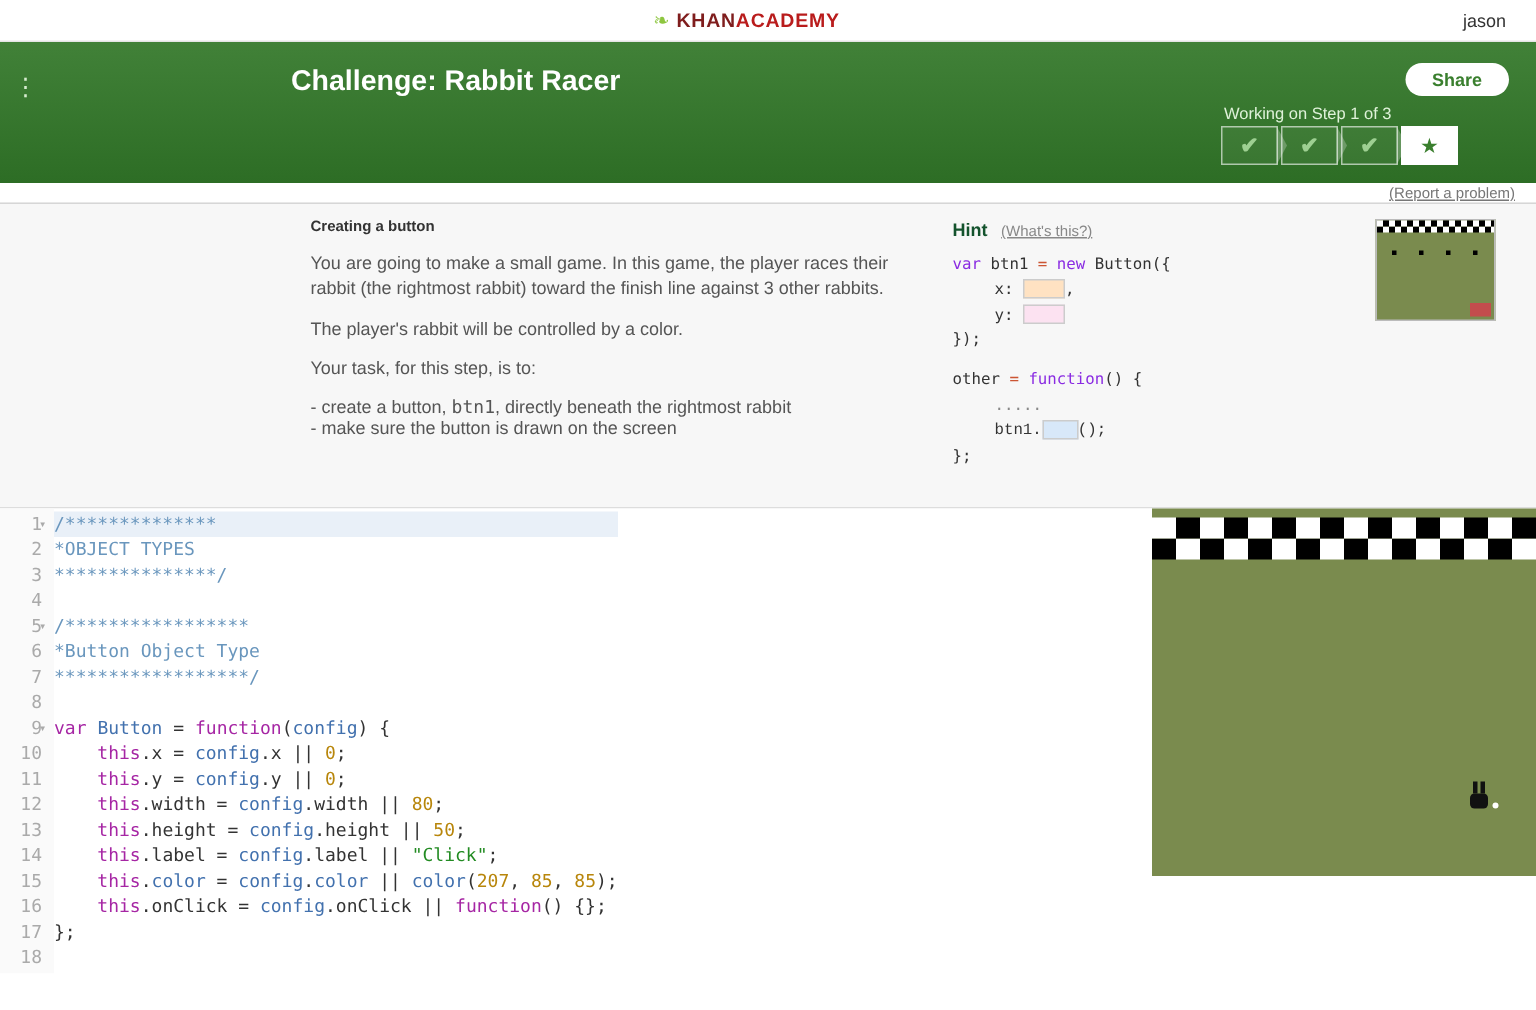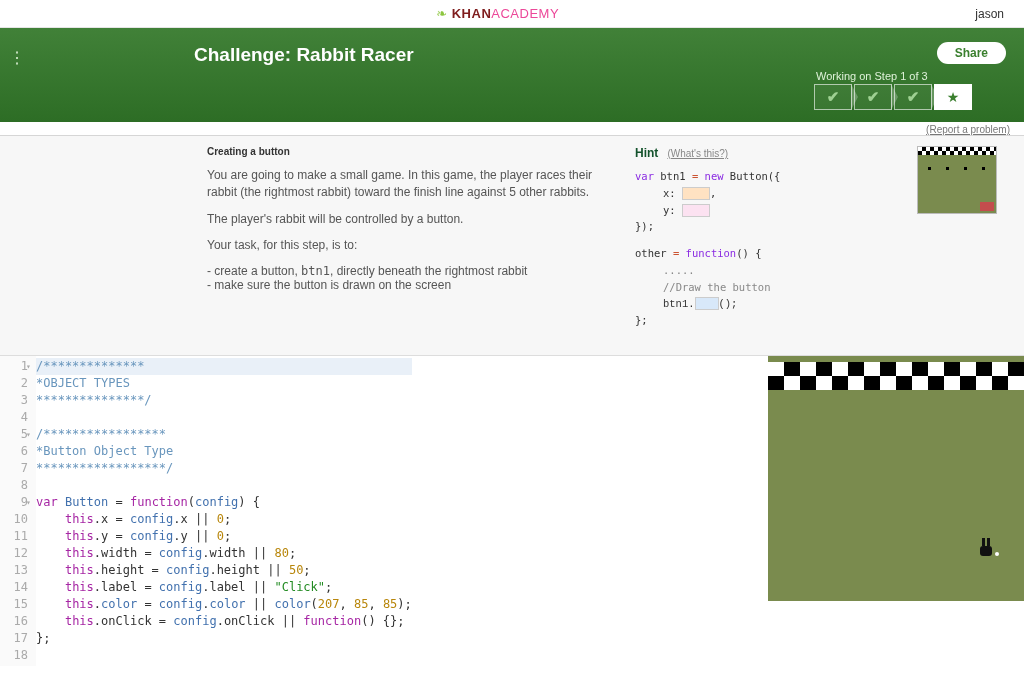--- a/index.html
+++ b/index.html
@@ -3,21 +3,21 @@
 <meta charset="utf-8">
 <style>
 * { box-sizing: border-box; margin: 0; padding: 0; }
 body { font-family: -apple-system, "Helvetica Neue", Arial, sans-serif; font-size: 13px; color: #333; background: #fff; }
 
 
 .topbar { display: flex; align-items: center; height: 28px; padding: 0 20px; border-bottom: 1px solid #e5e5e5; }
 .topbar-logo { flex: 1; text-align: center; font-size: 13px; letter-spacing: 0.5px; }
 .topbar-logo .leaf { color: #8dc63f; }
 .topbar-logo b { font-weight: 700; color: #7f1d1d; }
-.topbar-logo span.thin { color: #ec4899; font-weight: 400; }
+.topbar-logo span.thin { color: #b91c1c; font-weight: 700; }
 .topbar-user { font-size: 12px; color: #333; }
 
 
 .header { background: #3a7f2e; background: linear-gradient(#418138, #2d6d25); color: #fff; padding: 14px 0 0 0; }
 .header-inner { display: flex; align-items: flex-start; }
 .kebab { width: 34px; text-align: center; padding-top: 6px; font-size: 16px; color: #d7ecd0; }
 .title-area { flex: 1; padding-left: 160px; }
 .title { font-size: 19px; font-weight: 700; color: #fff; padding: 2px 0 14px; }
 .right-head { display: flex; flex-direction: column; align-items: flex-start; margin-left: auto; padding-right: 18px; min-width: 210px; }
 .share-btn { background: #fff; color: #3a7f2e; border: none; border-radius: 14px; padding: 4px 18px; font-size: 12px; font-weight: 600; margin: 0 0 6px auto;}
@@ -138,41 +138,40 @@
 </div>
 
 <div class="report">
   <a href="#">(Report a problem)</a>
 </div>
 
 <div class="content-top">
   <div class="content-wrap">
     <div class="instr">
       <h2>Creating a button</h2>
-      <p>You are going to make a small game. In this game, the player races their rabbit (the rightmost rabbit) toward the finish line against 5 other rabbits.</p>
-      <p>The player's rabbit will be controlled by a button.</p>
+      <p>You are going to make a small game. In this game, the player races their rabbit (the rightmost rabbit) toward the finish line against 3 other rabbits.</p>
+      <p>The player's rabbit will be controlled by a color.</p>
       <p>Your task, for this step, is to:</p>
       <ul>
         <li><span>create a button, </span><code class="inline">btn1</code><span>, directly beneath the rightmost rabbit</span></li>
         <li>make sure the button is drawn on the screen</li>
       </ul>
     </div>
 
     <div class="hint-col">
       <h3>Hint</h3>
       <a href="#" class="whats">(What's this?)</a>
       <div class="hint-code">
         <div><span class="kw">var </span><span class="nm">btn1 </span><span class="eq">= </span><span class="kw">new </span><span class="nm">Button({</span></div>
         <div style="padding-left:28px;"><span class="nm">x: </span><span class="blank1"></span><span class="nm">,</span></div>
         <div style="padding-left:28px;"><span class="nm">y: </span><span class="blank2"></span></div>
         <div><span class="nm">});</span></div>
         <div style="height:10px;"></div>
         <div><span class="nm">other </span><span class="eq">= </span><span class="kw">function</span><span class="nm">() {</span></div>
         <div style="padding-left:28px;"><span class="c">.....</span></div>
-        <div style="padding-left:28px;"><span class="c">//Draw the button</span></div>
         <div style="padding-left:28px;font-family:Liberation Mono, monospace;"><span class="nm">btn1.</span><span class="blank3"></span><span class="nm">();</span></div>
         <div><span class="nm">};</span></div>
       </div>
     </div>
 
     <div class="preview-col">
       <div class="preview">
         <div class="preview-finish"></div>
         <div class="r r1"></div>
         <div class="r r2"></div>

